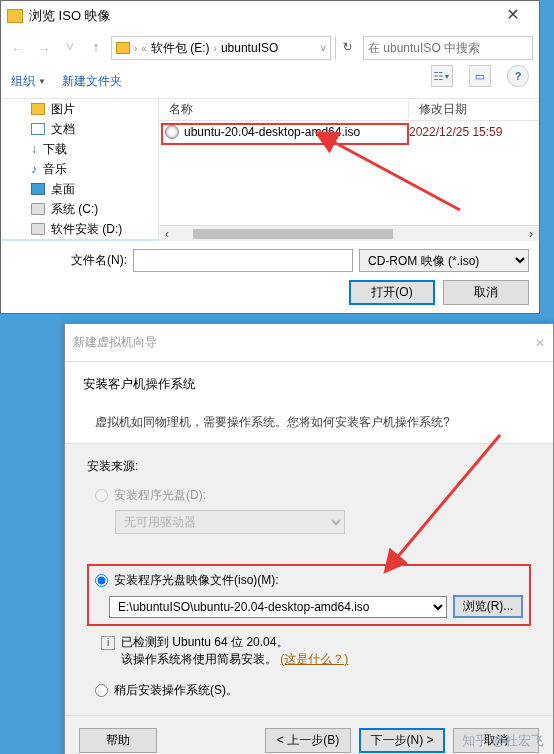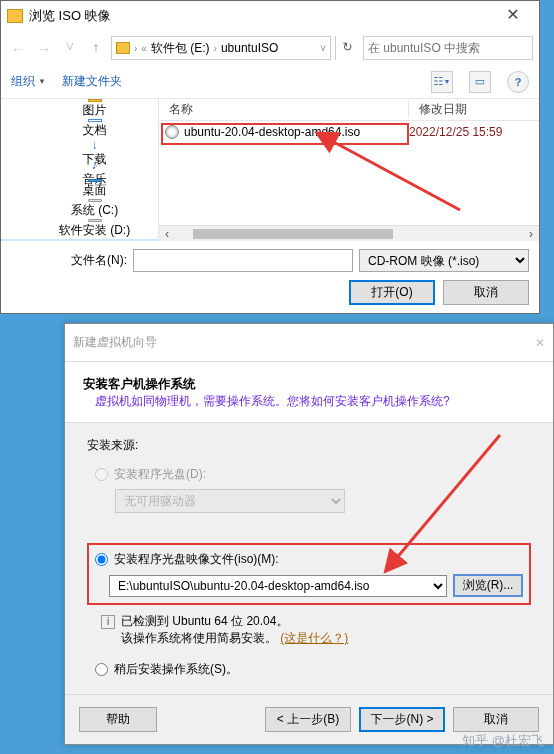--- a/index.html
+++ b/index.html
@@ -91,21 +91,20 @@
     width: 170px;
     height: 24px;
     border: 1px solid #ccc;
     padding: 0 4px;
     font-size: 12px;
     color: #888;
   }
 
   .toolbar {
     display: flex;
-    align-items: center;
     height: 34px;
     padding: 0 10px;
     gap: 16px;
     background: #fff;
     border-bottom: 1px solid #e6e6e6;
   }
   .tb-item { color: #1b5fb8; cursor: default; display: flex; align-items: center; gap: 3px; }
   .tb-spacer { flex: 1; }
   .tb-icon {
     width: 22px; height: 22px;
@@ -124,21 +123,21 @@
   .sidebar {
     width: 158px;
     border-right: 1px solid #e6e6e6;
     overflow: hidden;
   }
   .side-item {
     height: 20px;
     display: flex;
     align-items: center;
     padding-left: 30px;
-    flex-direction: column;
+    gap: 6px;
   }
   .side-item.sel { background: #cce8ff; }
   .side-icon { width: 14px; height: 12px; }
   .ico-folder { background: #f7c23e; border: 1px solid #c4941e; }
   .ico-doc { background: #fff; border: 1px solid #4a8fd8; }
   .ico-down { color: #3a6fb7; font-size: 12px; line-height: 12px; }
   .ico-music { color: #3a6fb7; font-size: 12px; line-height: 12px; }
   .ico-desktop { background: #3a9fd8; border: 1px solid #286fa8; }
   .ico-drive { background: #e0e0e0; border: 1px solid #999; border-radius: 1px; }
 
@@ -254,22 +253,22 @@
     align-items: center;
     font-size: 12px;
     border-bottom: 1px solid #ddd;
   }
   .wiz-title .spacer { flex: 1; }
   .wiz-head {
     background: #fff;
     padding: 14px 18px 12px 18px;
     border-bottom: 1px solid #ddd;
   }
-  .wiz-head .h1 { font-weight: bold; font-size: 12.5px; margin-bottom: 0; }
-  .wiz-head .sub { color: #6d28d9; padding-left: 12px; font-size: 12px; }
+  .wiz-head .h1 { font-weight: normal; font-size: 12.5px; margin-bottom: 21px; }
+  .wiz-head .sub { color: #404040; padding-left: 12px; font-size: 12px; }
   .wiz-body {
     padding: 14px 22px 10px 22px;
   }
   .wiz-body .section-title { margin-bottom: 12px; }
   .radio-block { margin: 6px 0 10px 8px; }
   .radio-row { display: flex; align-items: center; gap: 6px; margin-bottom: 6px; }
   .radio-row input[type=radio] { margin: 0; }
   .radio-row .dim { color: #999; }
   .drive-select {
     width: 230px;

